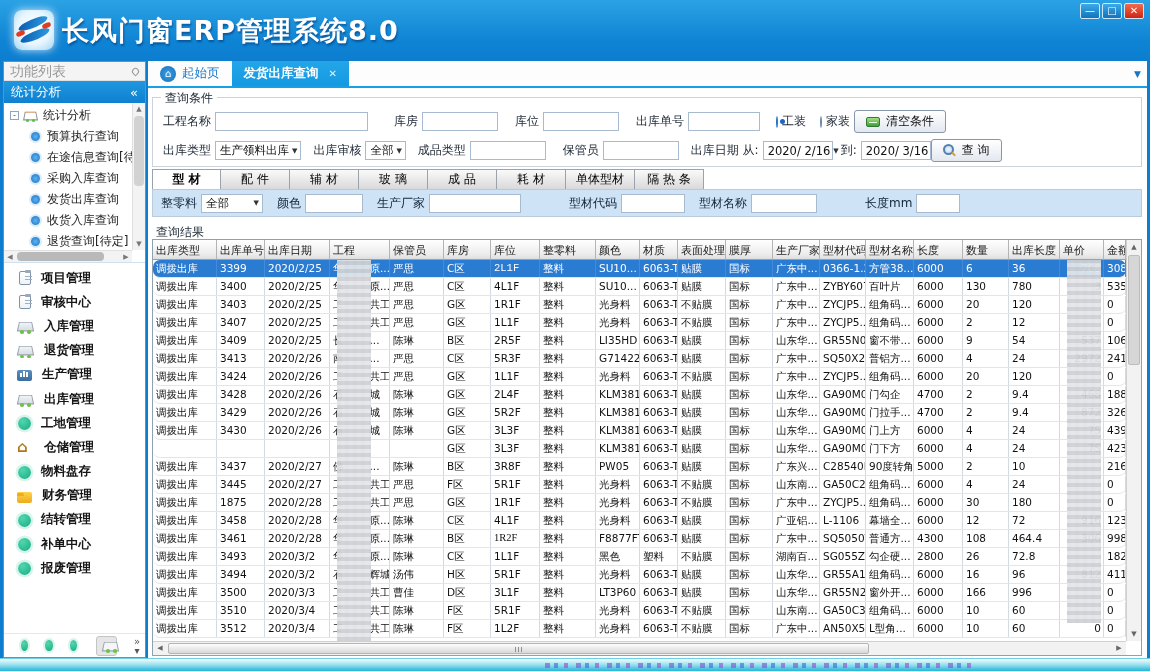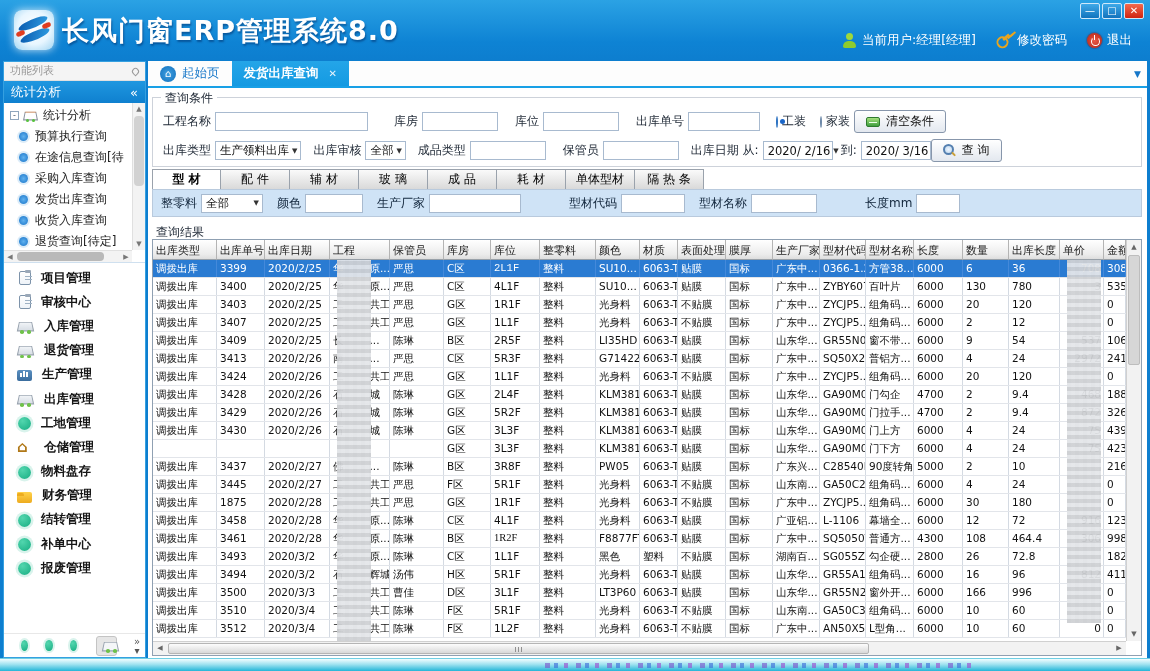--- a/index.html
+++ b/index.html
@@ -36,31 +36,31 @@
   .ic-key::before { content:""; position:absolute; left:0; top:2px; width:8px; height:8px; border:2.5px solid #e8a51e; border-radius:50%; }
   .ic-key::after { content:""; position:absolute; left:8px; top:5px; width:8px; height:2.5px; background:#e8a51e;
     box-shadow:4px 2px 0 -0.5px #e8a51e, 7px 2px 0 -0.5px #e8a51e; }
   .ic-power { width:15px; height:15px; border-radius:50%; background:radial-gradient(#e85a48,#b51e0e); position:relative; box-shadow:0 0 2px #700; }
   .ic-power::before { content:""; position:absolute; left:4px; top:4px; width:7px; height:7px; border:1.5px solid #fff; border-radius:50%; border-top-color:transparent; }
   .ic-power::after { content:""; position:absolute; left:6.7px; top:1.5px; width:1.6px; height:5px; background:#fff; }
 
   
   .sidebar { position:absolute; left:3px; top:61px; width:143px; bottom:13px; background:#fff;
     border:1px solid #35a0e0; display:flex; flex-direction:column; overflow:hidden; }
-  .panel-title { height:19px; background:#f4f4f4; color:#9a9a9a; font-size:11px; line-height:18px;
+  .panel-title { height:19px; background:#f4f4f4; color:#9a9a9a; font-size:14px; line-height:18px;
     padding:7px 6px; display:flex; align-items:center; border-bottom:1px solid #e0e0e0; }
   .ic-pin { margin-left:auto; width:7px; height:7px; border:1px solid #9a9a9a; border-radius:50% 50% 50% 0; transform:rotate(-45deg); }
   .section-bar { height:22px; background:linear-gradient(#1f97e0,#0f80cf); color:#fff; font-size:12.5px;
     display:flex; align-items:center; padding:0 7px; cursor:pointer; }
   .section-bar .coll { margin-left:auto; font-size:13px; }
   .tree { position:relative; height:160px; border-bottom:1px solid #cfe0ef; overflow:hidden; }
   .tree-inner { position:absolute; left:0; top:2px; right:13px; bottom:12px; overflow:hidden; }
   .tnode { display:flex; align-items:center; height:21px; font-size:12px; color:#222; white-space:nowrap; cursor:pointer; }
   .tnode.root { padding-left:6px; }
-  .tnode.child { padding-left:15px;text-align:right; }
+  .tnode.child { padding-left:27px;text-align:right; }
   .texp { width:9px; height:9px; border:1px solid #8fa6bd; background:#fff; font-size:8px; line-height:7px;
     text-align:center; color:#456; margin-right:4px; flex:0 0 auto; }
   .ic-cartmini { width:15px; height:12px; position:relative; margin-right:5px; flex:0 0 auto; }
   .ic-cartmini::before { content:""; position:absolute; left:1px; top:1px; width:11px; height:7px;
     border:1.5px solid #8a93a0; border-top-color:#b8642a; transform:perspective(10px) rotateX(18deg); }
   .ic-cartmini::after { content:""; position:absolute; left:3px; bottom:0; width:3px; height:3px; border-radius:50%;
     background:#57c23e; box-shadow:6px 0 0 #57c23e; }
   .tdot { width:9px; height:9px; border-radius:50%; background:radial-gradient(#5fb1ef,#1873c8); 
     box-shadow:0 0 0 2px #dcecf8; margin-right:7px; flex:0 0 auto; }
   .tree .vsb { position:absolute; right:0; top:0; bottom:12px; width:13px; background:#f3f3f3; border-left:1px solid #e0e0e0; }
@@ -148,21 +148,21 @@
     border:1px solid #b9cadd; display:flex; align-items:center; padding-left:8px; font-size:12px; color:#10243a; white-space:nowrap; }
 
   
   .results-label { position:absolute; left:8px; top:163px; font-size:12px; color:#1c2633; }
   .grid { position:absolute; left:4px; top:178px; right:5px; bottom:2px; border:1px solid #8fa0b2; background:#fff; overflow:hidden; }
   .ghead { position:absolute; left:0; top:0; right:15px; height:20px; display:flex; }
   .hcell { flex:0 0 auto; background:linear-gradient(#ffffff,#ececec 75%,#dedede); border-right:1px solid #b4b4b4;
     border-bottom:1px solid #98a0a8; font-size:11px; color:#1a1a1a; padding:3px 3px 0 3px; white-space:nowrap; overflow:hidden; cursor:pointer; }
   .hcell.fill { flex:1 1 auto; }
   .gbody { position:absolute; left:0; top:20px; right:15px; bottom:14px; overflow:hidden; }
-  .grow { display:flex; height:18px; border-bottom:1px solid #e2e5ea; cursor:pointer; background:#fff; }
+  .grow { display:flex; height:18px; border-bottom:1px solid #e2e5ea; cursor:pointer; background:#fff;border-radius:7px; }
   .gcell { flex:0 0 auto; border-right:1px solid #d4dae2; font-size:10.5px; color:#111; padding:2px 3px 0 3px;
     white-space:nowrap; overflow:hidden; }
   .gcell.fill { flex:1 1 auto; }
   .gcell.r { text-align:right; padding-right:2px; }
   .grow.sel { background:#2a7bd2; }
   .grow.sel .gcell { color:#fff; border-right-color:#4489da; }
   .rgap { display:inline-block; width:26px; }
   .redact { position:absolute; z-index:5; opacity:.95;
     background-image:repeating-linear-gradient(0deg,rgba(205,207,210,.9) 0 4px,rgba(228,230,233,.9) 4px 8px),
                      repeating-linear-gradient(90deg,#cdd0d4 0 4px,#e7e9ec 4px 8px); }
@@ -194,34 +194,20 @@
       <div class="wave w1"></div>
         <div class="wave w2"></div>
         <div class="red1"></div>
         <div class="red2"></div>
     </div>
     <div class="app-title">长风门窗ERP管理系统8.0</div>
     <div class="win-controls">
       <div class="wbtn">—</div>
       <div class="wbtn">□</div>
       <div class="wbtn close">✕</div>
-    </div>
-    <div class="userbar">
-      <div class="grp">
-        <span class="ic-user"></span>
-        <span>当前用户:经理[经理]</span>
-      </div>
-      <div class="grp">
-        <span class="ic-key"></span>
-        <span>修改密码</span>
-      </div>
-      <div class="grp">
-        <span class="ic-power"></span>
-        <span>退出</span>
-      </div>
     </div>
   </div>
 
   <div class="sidebar">
     <div class="panel-title">
       <span>功能列表</span>
       <span class="ic-pin"></span>
     </div>
     <div class="section-bar">
       <span>统计分析</span>

